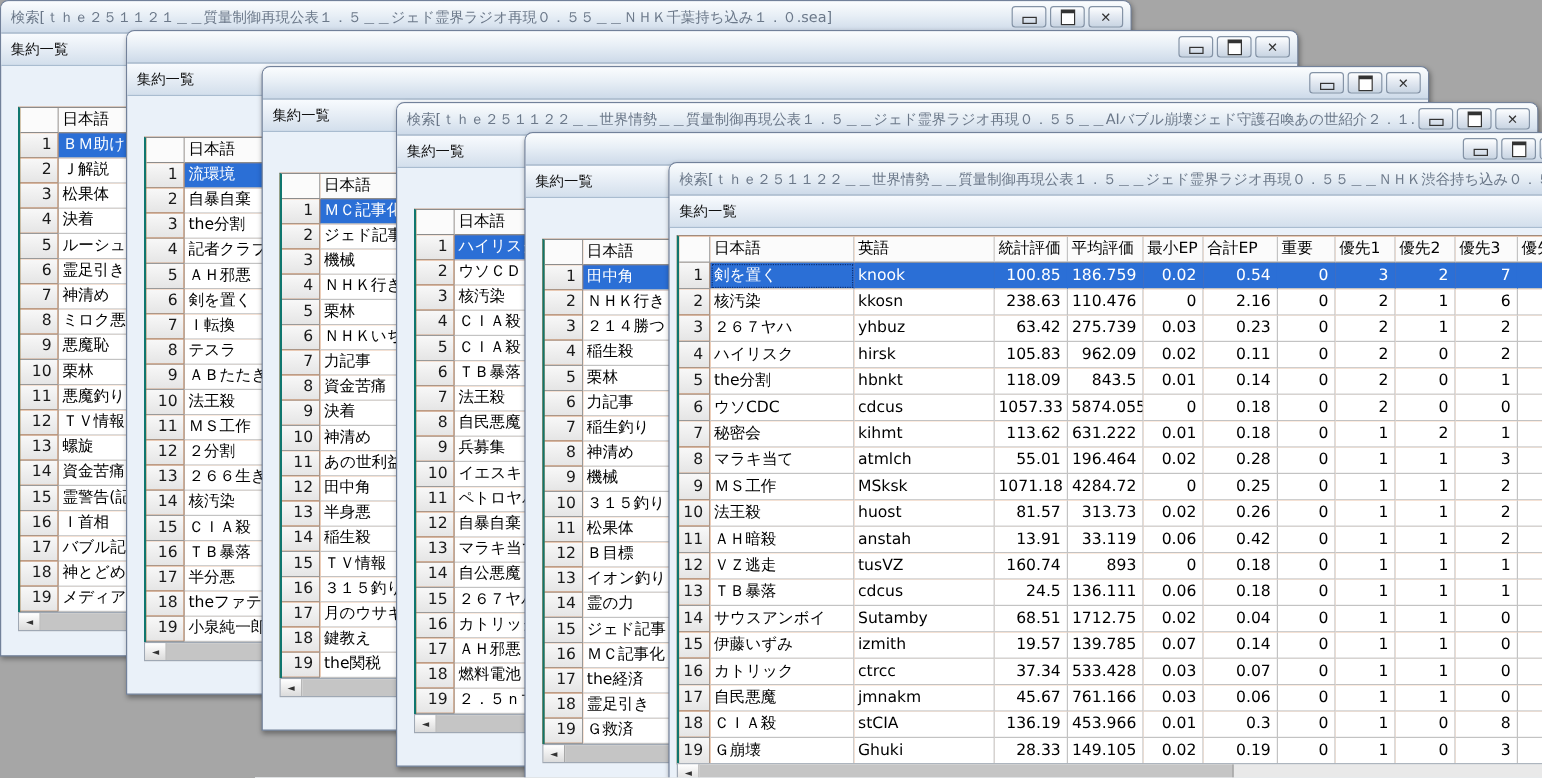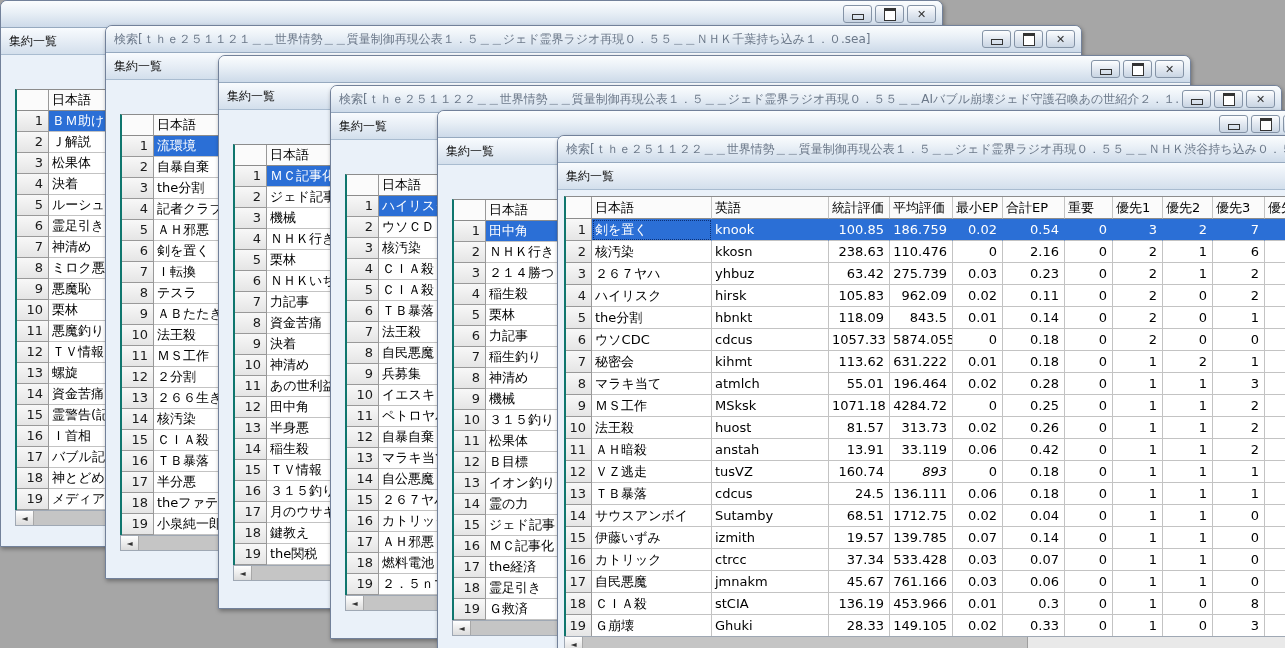--- a/index.html
+++ b/index.html
@@ -54,20 +54,21 @@
   .front-scroll{position:absolute;left:6px;top:500px;right:6px;}
   .thumb-front{width:55%;}
 </style>
 </head>
 <body>
 
 <div id="desktop">
 
   <div class="window w0">
     <div class="titlebar">
+      <span class="title">検索[ｔｈｅ２５１１２１＿＿質量制御再現公表１．５＿＿ジェド霊界ラジオ再現０．５５＿＿ＮＨＫ千葉持ち込み１．０.sea]</span>
       <span class="btns">
         <span class="wbtn">
             <span class="g-min"></span>
           </span>
         <span class="wbtn">
             <span class="g-max"></span>
           </span>
         <span class="wbtn">
             <span class="g-x">✕</span>
           </span>
@@ -140,21 +141,20 @@
         <div class="harrow">◄</div>
         <div class="htrack">
             <div class="hthumb thumb-back"></div>
           </div>
       </div>
     </div>
   </div>
 
   <div class="window w1">
     <div class="titlebar">
-      <span class="title">検索[ｔｈｅ２５１１２１＿＿世界情勢＿＿質量制御再現公表１．５＿＿ジェド霊界ラジオ再現０．５５＿＿ＮＨＫ千葉持ち込み１．０.sea]</span>
       <span class="btns">
         <span class="wbtn">
             <span class="g-min"></span>
           </span>
         <span class="wbtn">
             <span class="g-max"></span>
           </span>
         <span class="wbtn">
             <span class="g-x">✕</span>
           </span>
@@ -650,21 +650,21 @@
               <div class="c front-c r" style="width: 48px;">0</div>
               <div class="c front-c r" style="width: 50px;">1</div>
               <div class="c front-c r" style="width: 50px;">1</div>
               <div class="c front-c r" style="width: 52px;">2</div>
               <div class="c front-c r" style="width: 50px;"></div>
             </div><div class="lrow">
               <div class="c front-c nc" style="width: 26px;">12</div>
               <div class="c front-c" style="width: 120px;">ＶＺ逃走</div>
               <div class="c front-c" style="width: 117px;">tusVZ</div>
               <div class="c front-c r" style="width: 61px;">160.74</div>
-              <div class="c front-c r" style="width: 63px; font-style: italic;">893</div>
+              <div class="c front-c r" style="width: 63px;">893</div>
               <div class="c front-c r" style="width: 50px;">0</div>
               <div class="c front-c r" style="width: 62px;">0.18</div>
               <div class="c front-c r" style="width: 48px;">0</div>
               <div class="c front-c r" style="width: 50px;">1</div>
               <div class="c front-c r" style="width: 50px;">1</div>
               <div class="c front-c r" style="width: 52px;">1</div>
               <div class="c front-c r" style="width: 50px;"></div>
             </div><div class="lrow">
               <div class="c front-c nc" style="width: 26px;">13</div>
               <div class="c front-c" style="width: 120px;">ＴＢ暴落</div>
@@ -743,21 +743,21 @@
               <div class="c front-c r" style="width: 50px;">0</div>
               <div class="c front-c r" style="width: 52px;">8</div>
               <div class="c front-c r" style="width: 50px;"></div>
             </div><div class="lrow">
               <div class="c front-c nc" style="width: 26px;">19</div>
               <div class="c front-c" style="width: 120px;">Ｇ崩壊</div>
               <div class="c front-c" style="width: 117px;">Ghuki</div>
               <div class="c front-c r" style="width: 61px;">28.33</div>
               <div class="c front-c r" style="width: 63px;">149.105</div>
               <div class="c front-c r" style="width: 50px;">0.02</div>
-              <div class="c front-c r" style="width: 62px;">0.33</div>
+              <div class="c front-c r" style="width: 62px;">0.19</div>
               <div class="c front-c r" style="width: 48px;">0</div>
               <div class="c front-c r" style="width: 50px;">1</div>
               <div class="c front-c r" style="width: 50px;">0</div>
               <div class="c front-c r" style="width: 52px;">3</div>
               <div class="c front-c r" style="width: 50px;"></div>
             </div></div></div>
     </div>
     <div class="hscroll front-scroll">
       <div class="harrow">◄</div>
       <div class="htrack">

